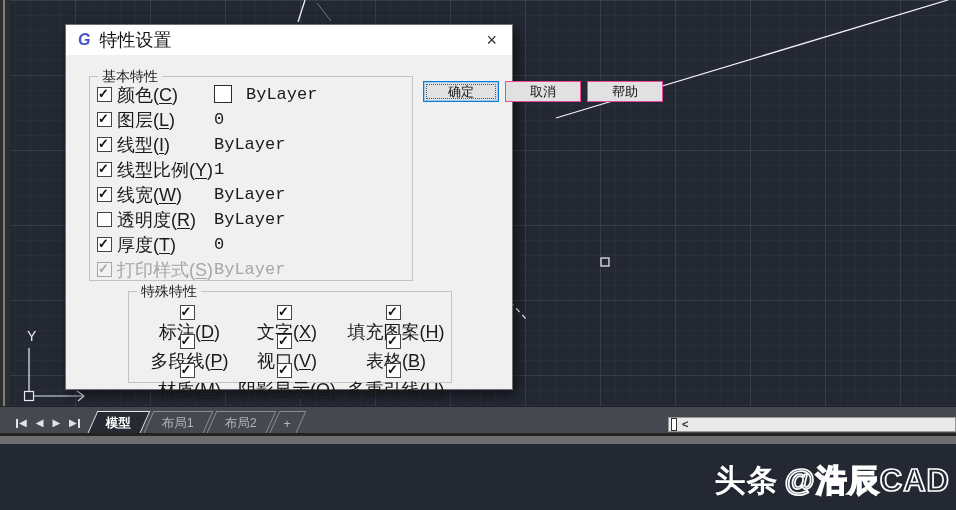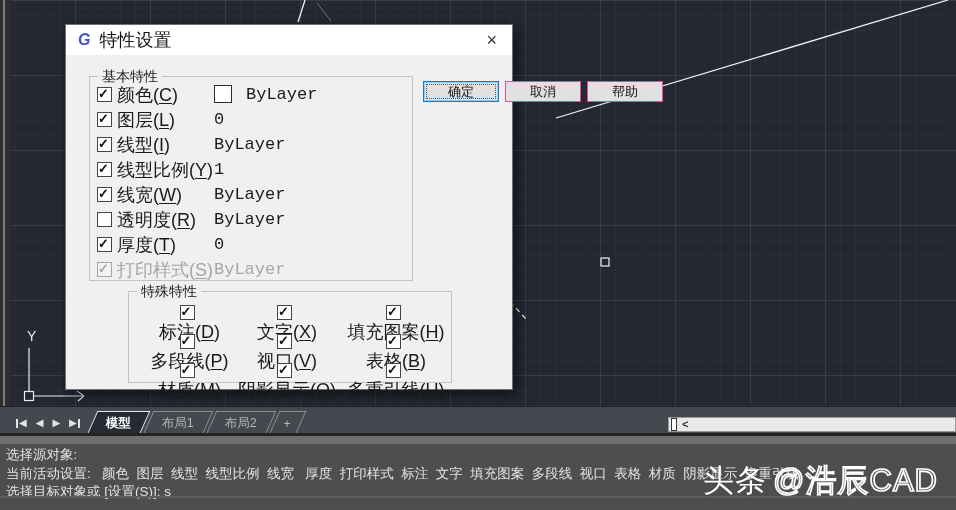--- a/index.html
+++ b/index.html
@@ -69,22 +69,22 @@
 
   
   .divider{position:absolute;left:0;top:433px;width:956px;height:11px;background:#6e6e6e;
     border-top:3px solid #232323;box-sizing:border-box;z-index:6;}
   .cmd{position:absolute;left:0;top:444px;width:956px;height:66px;background:#4e4e4e;z-index:6;
     color:#e3e3e3;font-size:13.5px;line-height:18.5px;padding:2px 0 0 6px;box-sizing:border-box;}
   .cmd-line{white-space:pre;overflow:hidden;}
   .cmd::after{content:"";position:absolute;left:0;top:52px;width:100%;height:2px;background:#5d5d5d;}
 
   
-  .watermark{position:absolute;right:18px;bottom:8px;z-index:20;display:flex;align-items:baseline;
-    font-weight:400;font-size:31px;color:#fff;letter-spacing:1px;}
+  .watermark{position:absolute;right:6px;bottom:8px;z-index:20;display:flex;align-items:baseline;
+    font-weight:700;font-size:31px;color:#fff;letter-spacing:1px;}
   .wm-prefix{text-shadow:0 0 2px rgba(0,0,0,0.4);}
   .wm-handle{color:transparent;-webkit-text-stroke:1.7px #ffffff;margin-left:6px;}
 </style>
 </head>
 <body>
 
 <div class="screen">
 
   <div class="canvas">
     <svg width="956" height="406">
@@ -232,24 +232,19 @@
         </div>
       </div>
     <div class="hscroll">
       <span class="hthumb"></span>
       <span class="harrow">&lt;</span>
     </div>
   </div>
 
   <div class="divider"></div>
 
-  <div class="cmd" id="cmd-area">
-      <div class="cmd-line">选择源对象:</div>
-      <div class="cmd-line">当前活动设置:   颜色  图层  线型  线型比例  线宽   厚度  打印样式  标注  文字  填充图案  多段线  视口  表格  材质  阴影显示  多重引线</div>
-      <div class="cmd-line">选择目标对象或 [设置(S)]: s</div>
-    </div>
 
   <div class="watermark">
     <span class="wm-prefix">头条</span>
     <span class="wm-handle">@浩辰CAD</span>
   </div>
 
 </div>
 
 </body></html>

